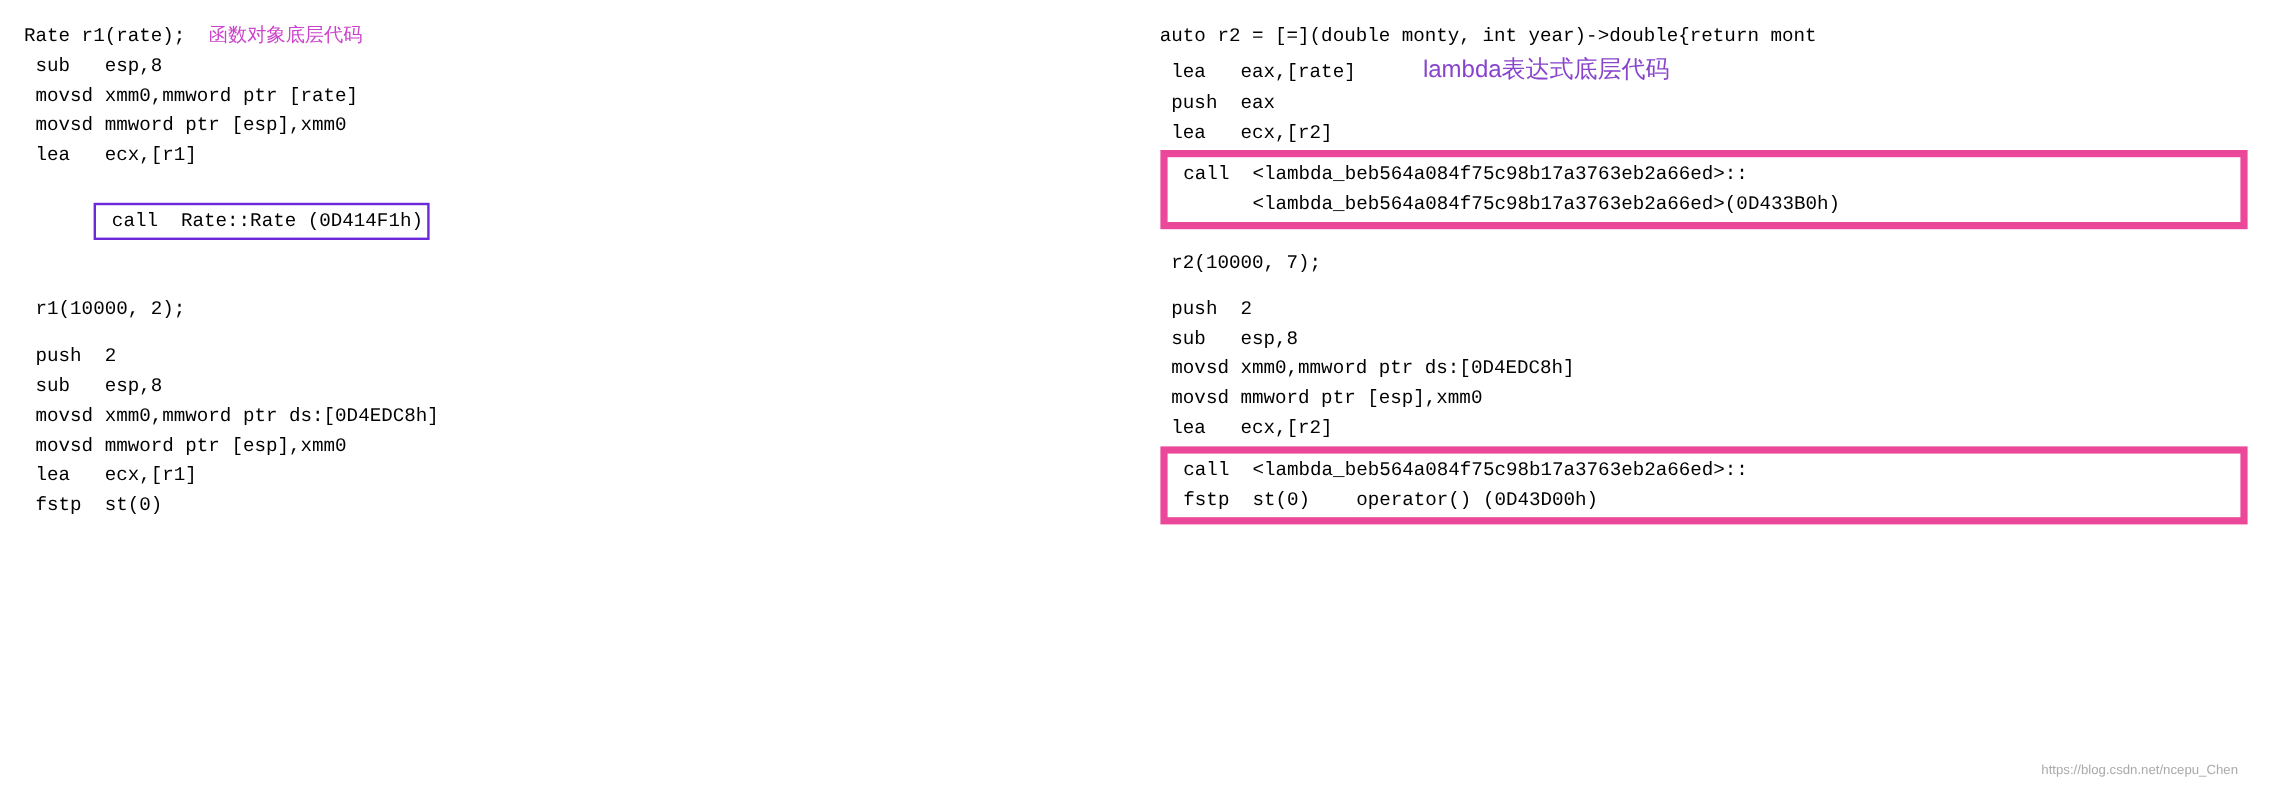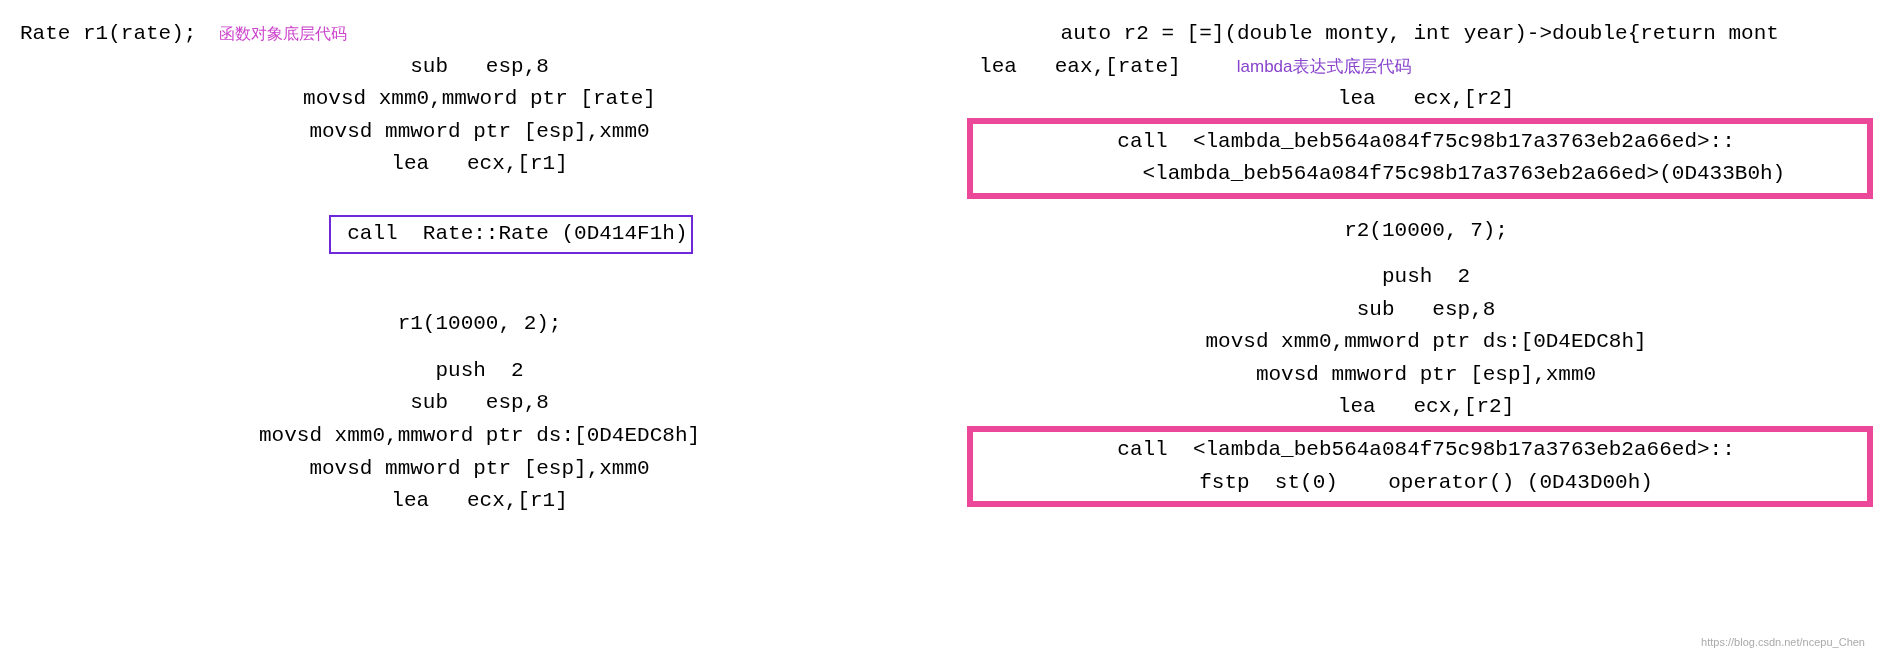--- a/index.html
+++ b/index.html
@@ -19,22 +19,21 @@
       gap: 40px;
     }
     .column {
       flex: 1;
       padding: 8px 0;
     }
     .code-line {
       line-height: 1.55;
       white-space: pre;
       font-family: 'Courier New', Courier, monospace;
-      font-size: 21px;
-      text-align: center;
+      font-size: 16px;
     }
     .highlighted-box {
       border: 2px solid #6d28d9;
       display: inline-block;
       padding: 1px 4px;
       margin: 2px 0;
     }
     .highlighted-box-right {
       border: 6px solid #ec4899;
       display: block;
@@ -42,21 +41,21 @@
       margin: 2px 0;
     }
     .label-chinese {
       color: #cc44cc;
       font-family: 'Microsoft YaHei', SimHei, Arial, sans-serif;
       font-size: 16px;
     }
     .label-chinese-lambda {
       color: #8844cc;
       font-family: 'Microsoft YaHei', SimHei, Arial, sans-serif;
-      font-size: 17px;
+      font-size: 20px;
     }
     .spacer {
       height: 14px;
     }
     .section-gap {
       height: 20px;
     }
     .watermark {
       position: fixed;
       bottom: 8px;
@@ -100,30 +99,32 @@
 
     <div class="section-gap"></div>
 
     <div class="code-line"> r1(10000, 2);</div>
     <div class="spacer"></div>
     <div class="code-line"> push  2</div>
     <div class="code-line"> sub   esp,8</div>
     <div class="code-line"> movsd xmm0,mmword ptr ds:[0D4EDC8h]</div>
     <div class="code-line"> movsd mmword ptr [esp],xmm0</div>
     <div class="code-line"> lea   ecx,[r1]</div>
+    <div class="code-line"> fstp  st(0)</div>
   </div>
 
   <div class="column">
 
     <div class="code-line">auto r2 = [=](double monty, int year)-&gt;double{return mont</div>
 
     <div class="right-header-line">
       <span class="code-line"> lea   eax,[rate]</span>
       <span style="margin-left:30px;" class="label-chinese-lambda">lambda表达式底层代码</span>
     </div>
+    <div class="code-line"> push  eax</div>
     <div class="code-line"> lea   ecx,[r2]</div>
 
     <div class="highlighted-box-right">
       <div class="code-line"> call  &lt;lambda_beb564a084f75c98b17a3763eb2a66ed&gt;::</div>
       <div class="code-line">       &lt;lambda_beb564a084f75c98b17a3763eb2a66ed&gt;(0D433B0h)</div>
     </div>
 
     <div class="spacer"></div>
     <div class="code-line"> r2(10000, 7);</div>
     <div class="spacer"></div>

